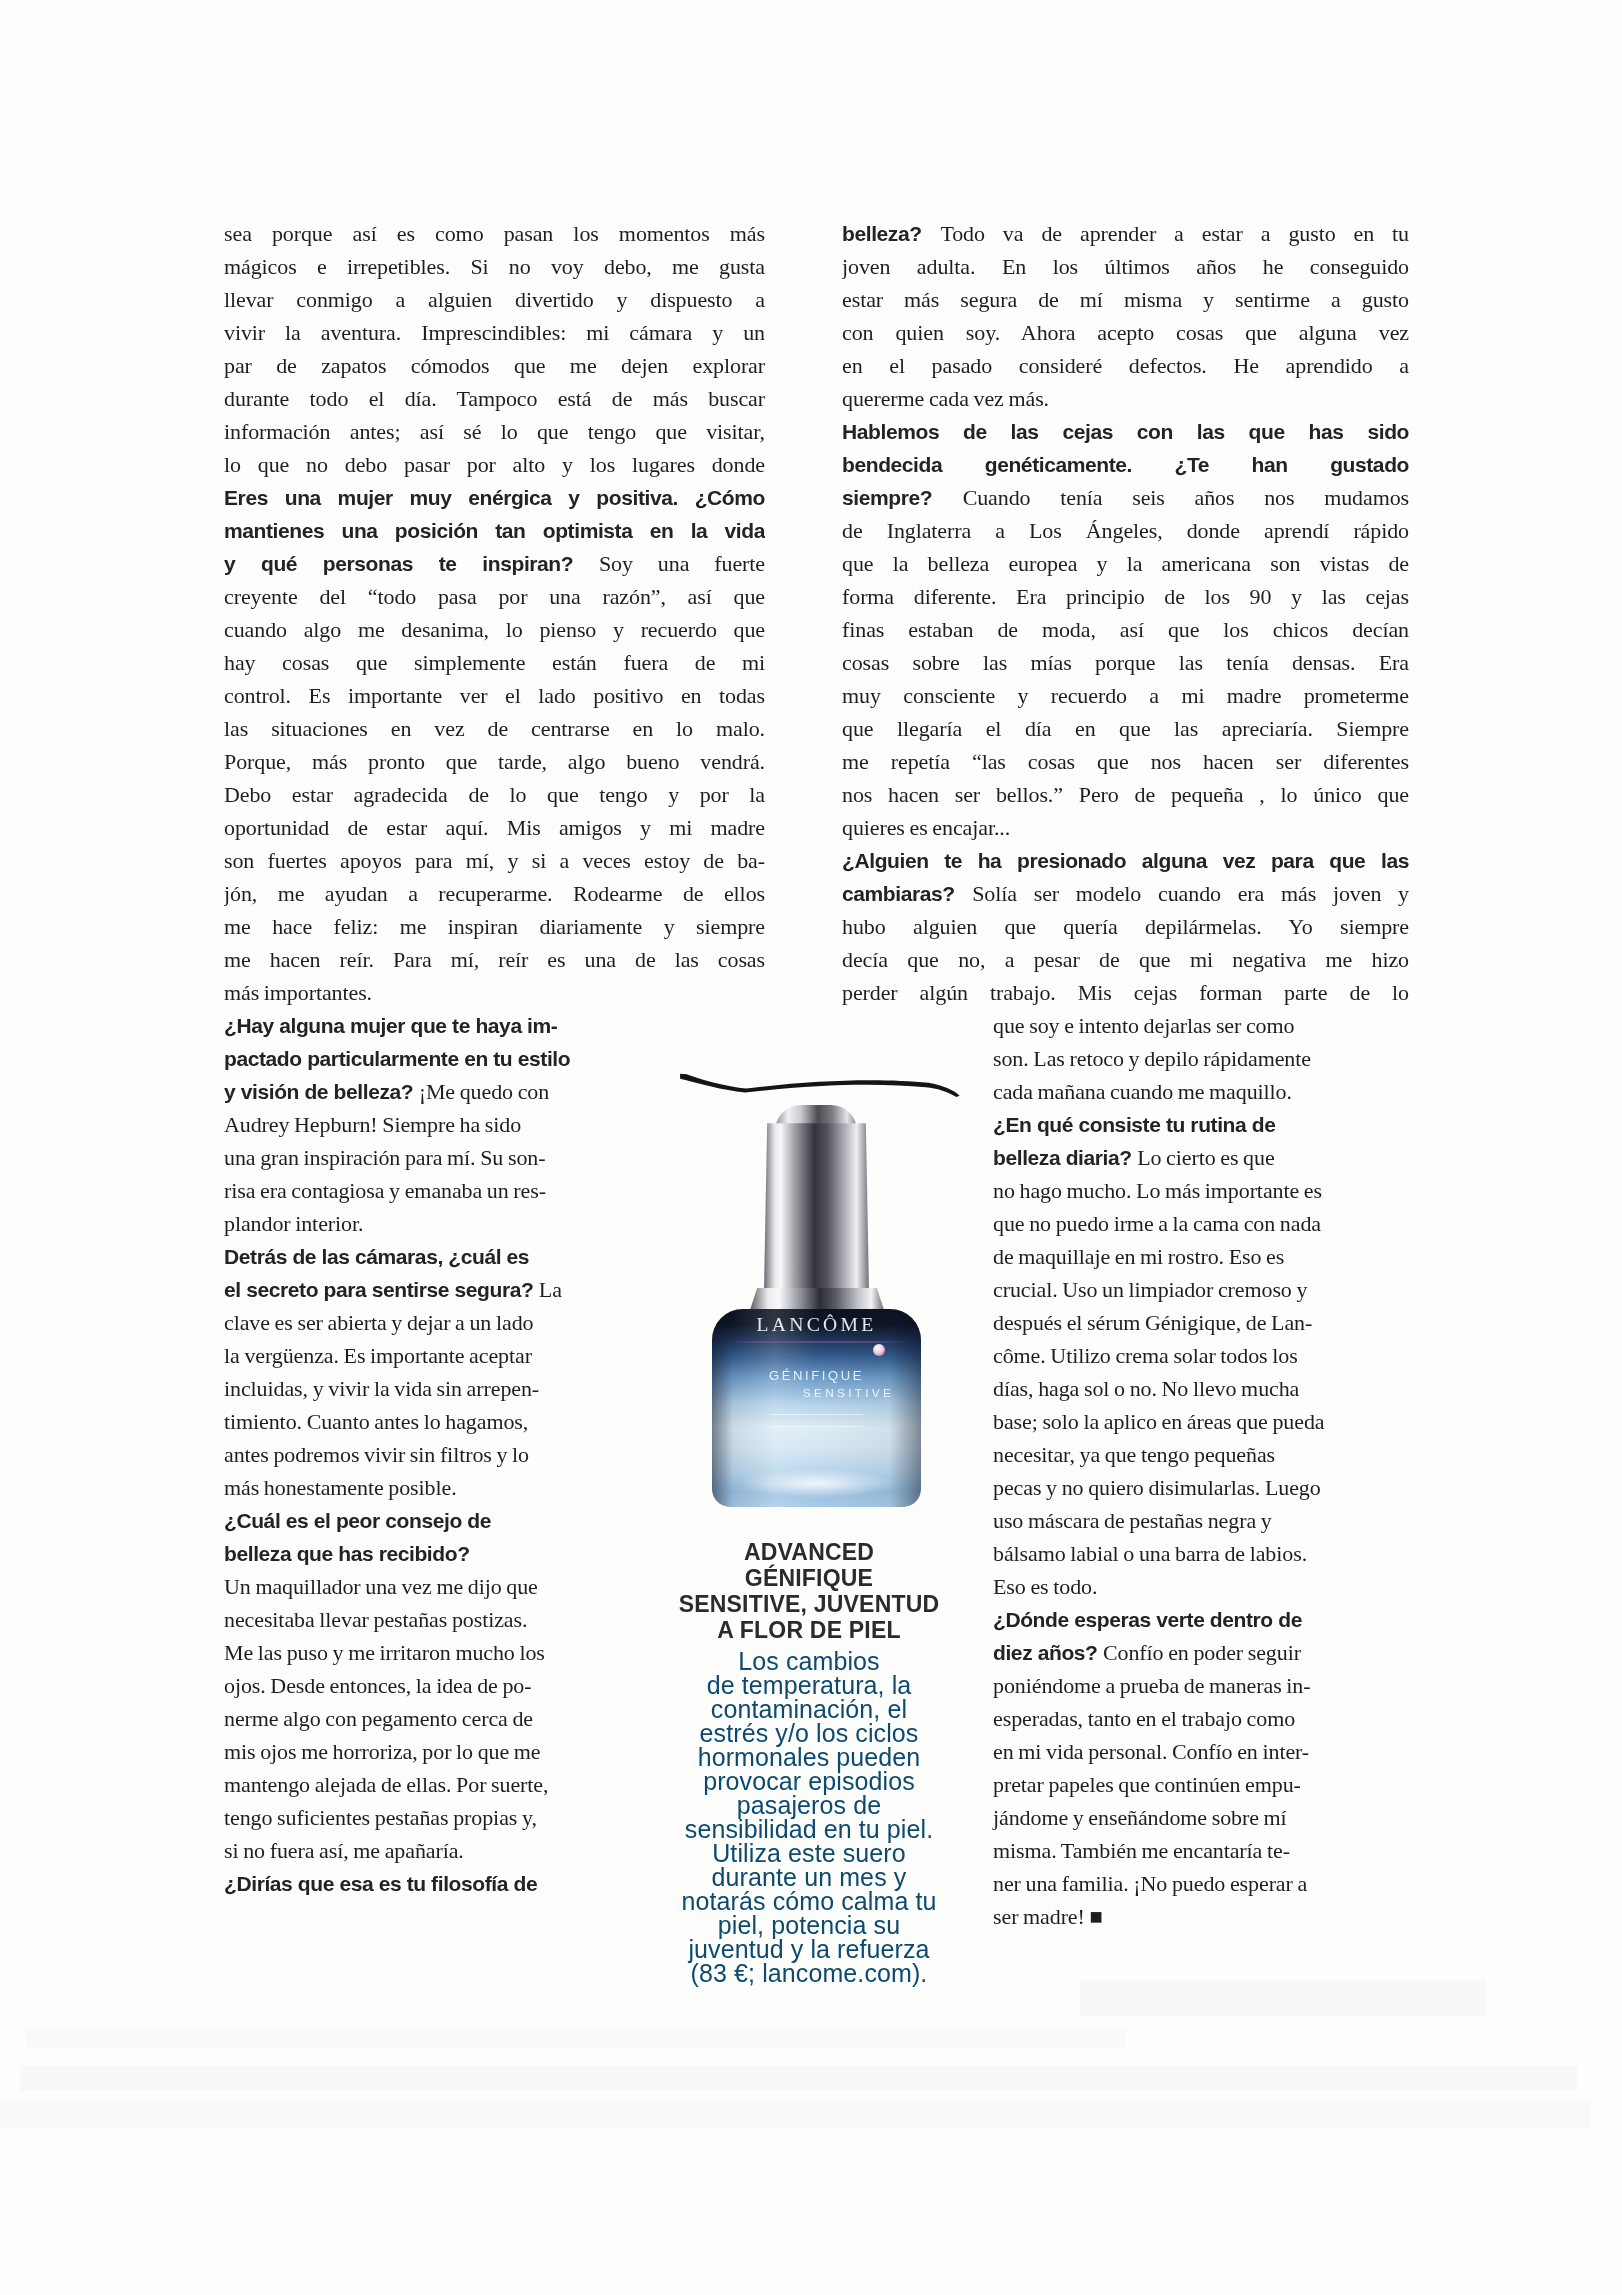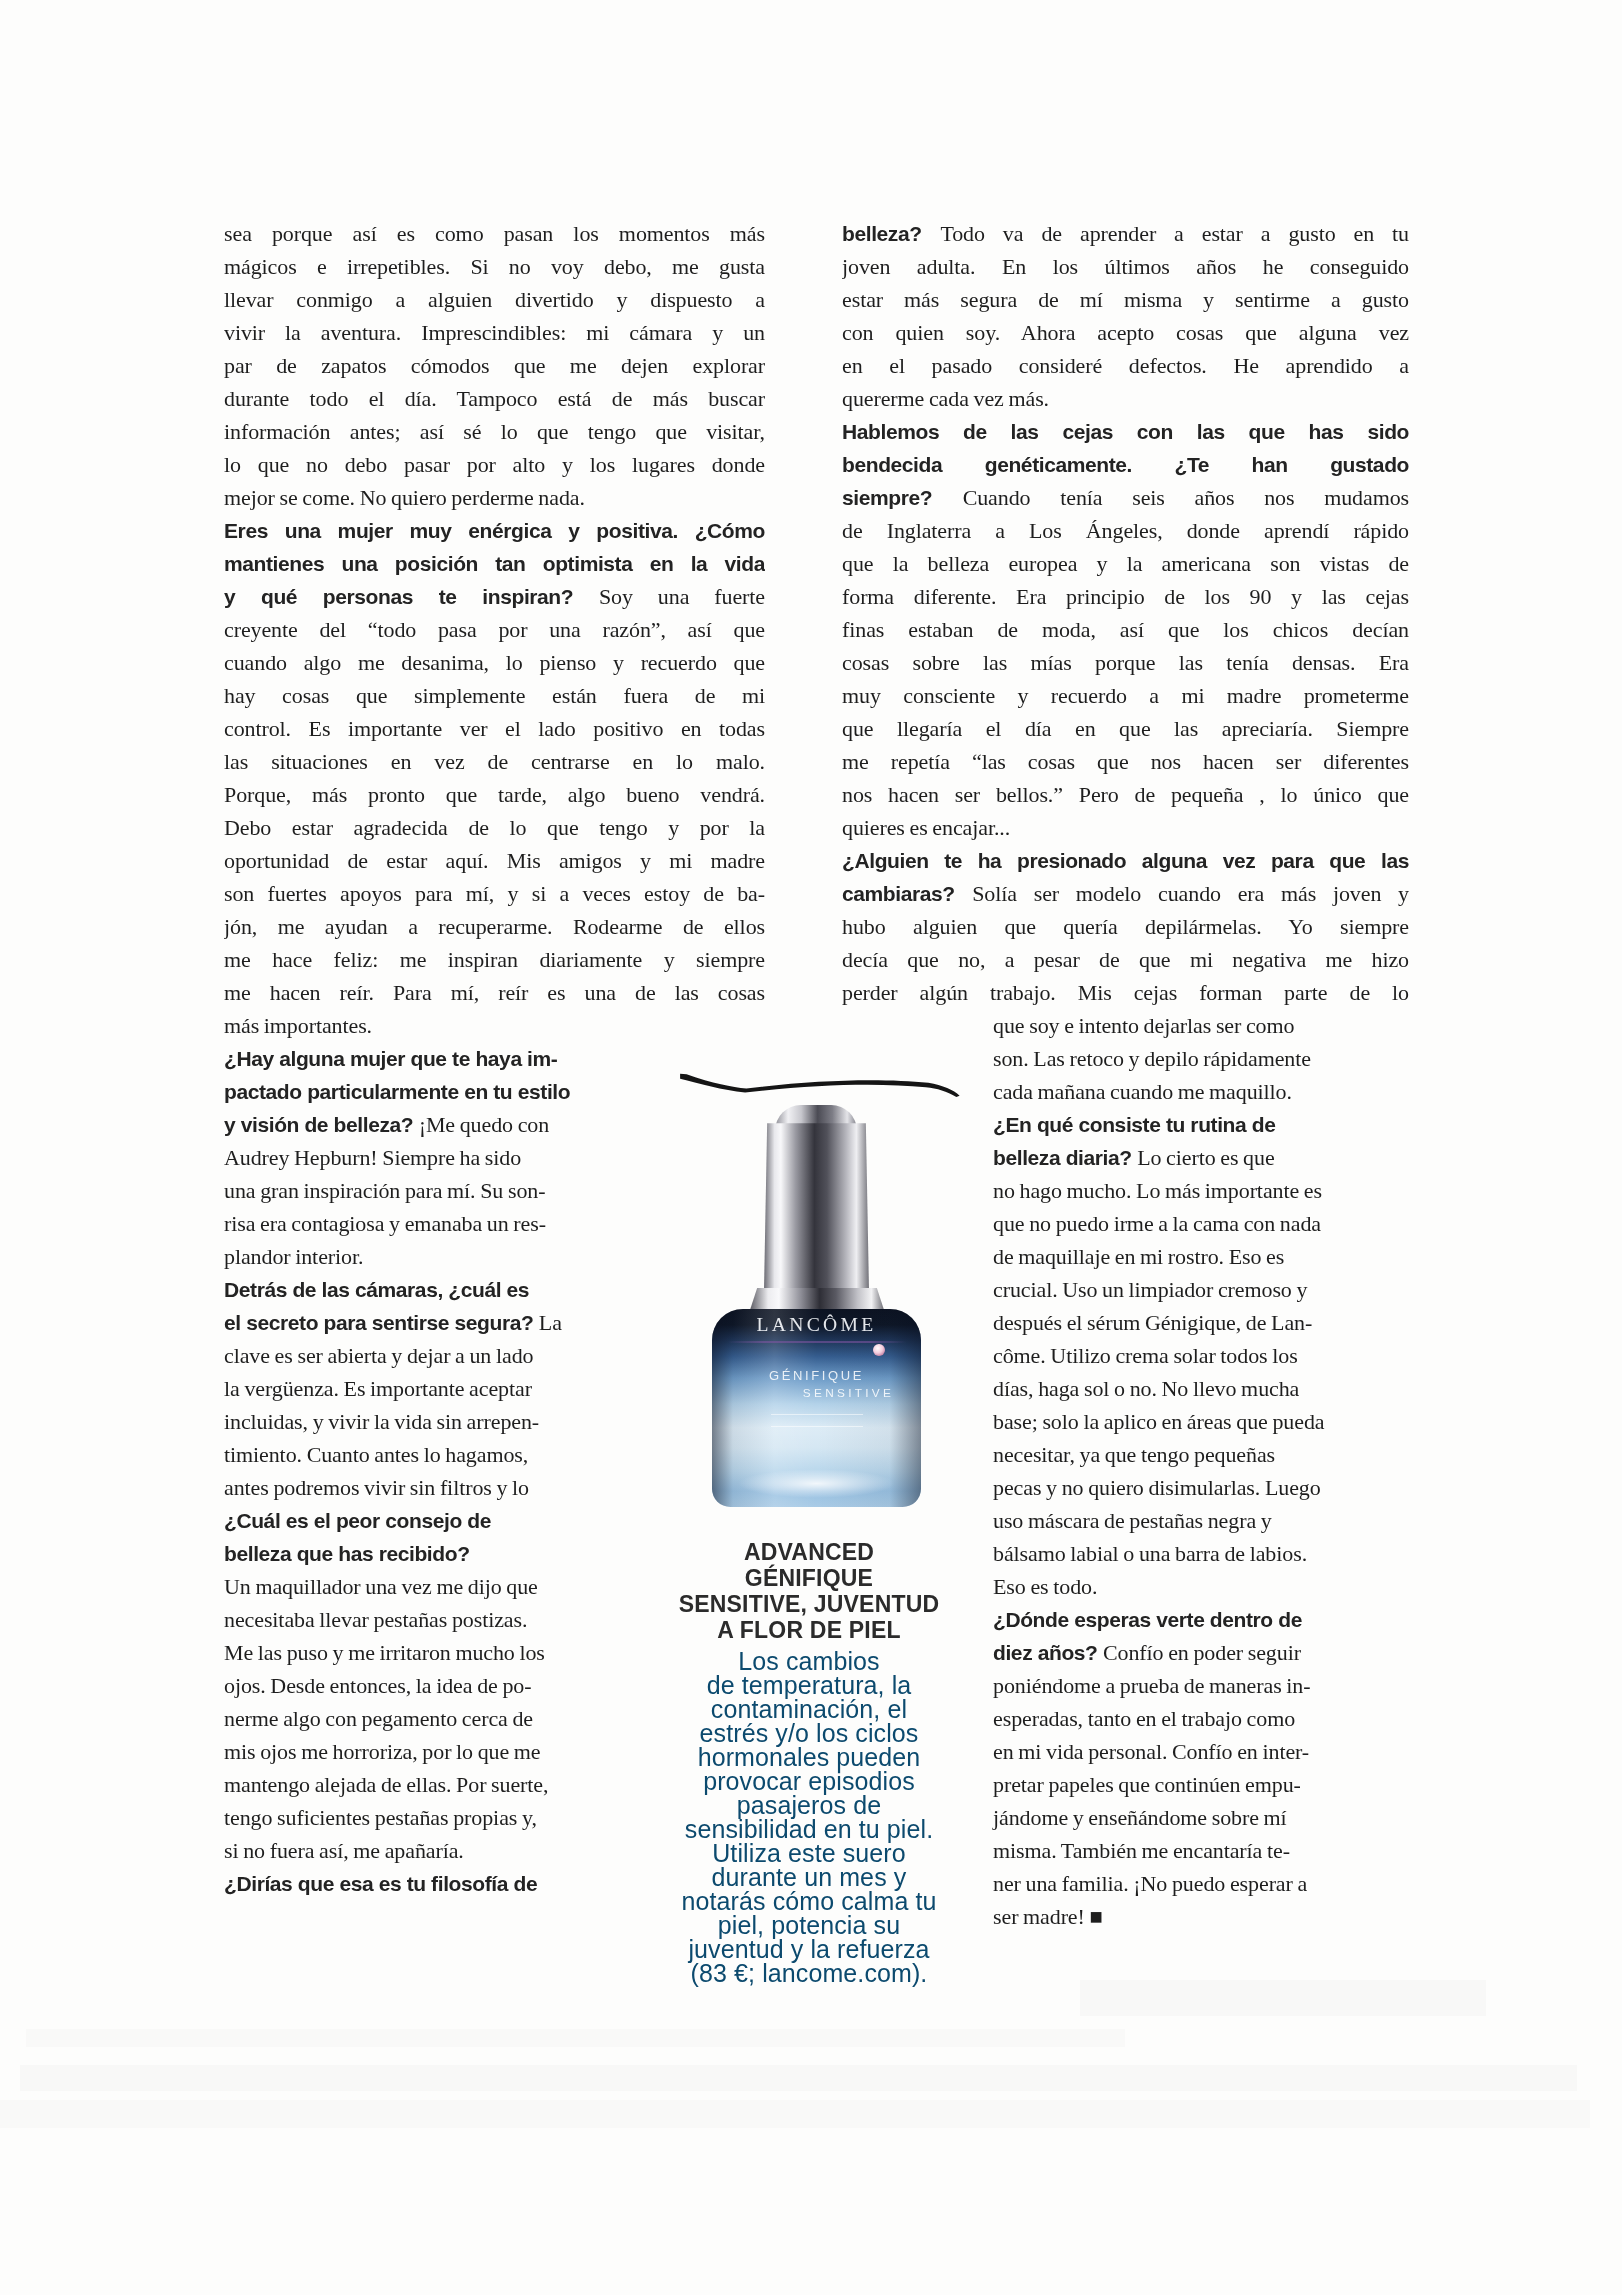--- a/index.html
+++ b/index.html
@@ -71,21 +71,20 @@
 
 <div id="left-col" class="col">
     <div class="line full"><span class="a">sea porque así es como pasan los momentos más</span></div>
     <div class="line full"><span class="a">mágicos e irrepetibles. Si no voy debo, me gusta</span></div>
     <div class="line full"><span class="a">llevar conmigo a alguien divertido y dispuesto a</span></div>
     <div class="line full"><span class="a">vivir la aventura. Imprescindibles: mi cámara y un</span></div>
     <div class="line full"><span class="a">par de zapatos cómodos que me dejen explorar</span></div>
     <div class="line full"><span class="a">durante todo el día. Tampoco está de más buscar</span></div>
     <div class="line full"><span class="a">información antes; así sé lo que tengo que visitar,</span></div>
     <div class="line full"><span class="a">lo que no debo pasar por alto y los lugares donde</span></div>
-    <div class="line full end"><span class="a">mejor se come. No quiero perderme nada.</span></div>
     <div class="line full"><span class="q">Eres una mujer muy enérgica y positiva. ¿Cómo</span></div>
     <div class="line full"><span class="q">mantienes una posición tan optimista en la vida</span></div>
     <div class="line full"><span class="q">y qué personas te inspiran? </span><span class="a">Soy una fuerte</span></div>
     <div class="line full"><span class="a">creyente del “todo pasa por una razón”, así que</span></div>
     <div class="line full"><span class="a">cuando algo me desanima, lo pienso y recuerdo que</span></div>
     <div class="line full"><span class="a">hay cosas que simplemente están fuera de mi</span></div>
     <div class="line full"><span class="a">control. Es importante ver el lado positivo en todas</span></div>
     <div class="line full"><span class="a">las situaciones en vez de centrarse en lo malo.</span></div>
     <div class="line full"><span class="a">Porque, más pronto que tarde, algo bueno vendrá.</span></div>
     <div class="line full"><span class="a">Debo estar agradecida de lo que tengo y por la</span></div>
@@ -102,20 +101,21 @@
     <div class="line narrow"><span class="a">una gran inspiración para mí. Su son-</span></div>
     <div class="line narrow"><span class="a">risa era contagiosa y emanaba un res-</span></div>
     <div class="line narrow end"><span class="a">plandor interior.</span></div>
     <div class="line narrow"><span class="q">Detrás de las cámaras, ¿cuál es</span></div>
     <div class="line narrow"><span class="q">el secreto para sentirse segura? </span><span class="a">La</span></div>
     <div class="line narrow"><span class="a">clave es ser abierta y dejar a un lado</span></div>
     <div class="line narrow"><span class="a">la vergüenza. Es importante aceptar</span></div>
     <div class="line narrow"><span class="a">incluidas, y vivir la vida sin arrepen-</span></div>
     <div class="line narrow"><span class="a">timiento. Cuanto antes lo hagamos,</span></div>
     <div class="line narrow"><span class="a">antes podremos vivir sin filtros y lo</span></div>
+    <div class="line narrow end"><span class="a">más honestamente posible.</span></div>
     <div class="line narrow"><span class="q">¿Cuál es el peor consejo de</span></div>
     <div class="line narrow"><span class="q">belleza que has recibido?</span></div>
     <div class="line narrow"><span class="a">Un maquillador una vez me dijo que</span></div>
     <div class="line narrow"><span class="a">necesitaba llevar pestañas postizas.</span></div>
     <div class="line narrow"><span class="a">Me las puso y me irritaron mucho los</span></div>
     <div class="line narrow"><span class="a">ojos. Desde entonces, la idea de po-</span></div>
     <div class="line narrow"><span class="a">nerme algo con pegamento cerca de</span></div>
     <div class="line narrow"><span class="a">mis ojos me horroriza, por lo que me</span></div>
     <div class="line narrow"><span class="a">mantengo alejada de ellas. Por suerte,</span></div>
     <div class="line narrow"><span class="a">tengo suficientes pestañas propias y,</span></div>

